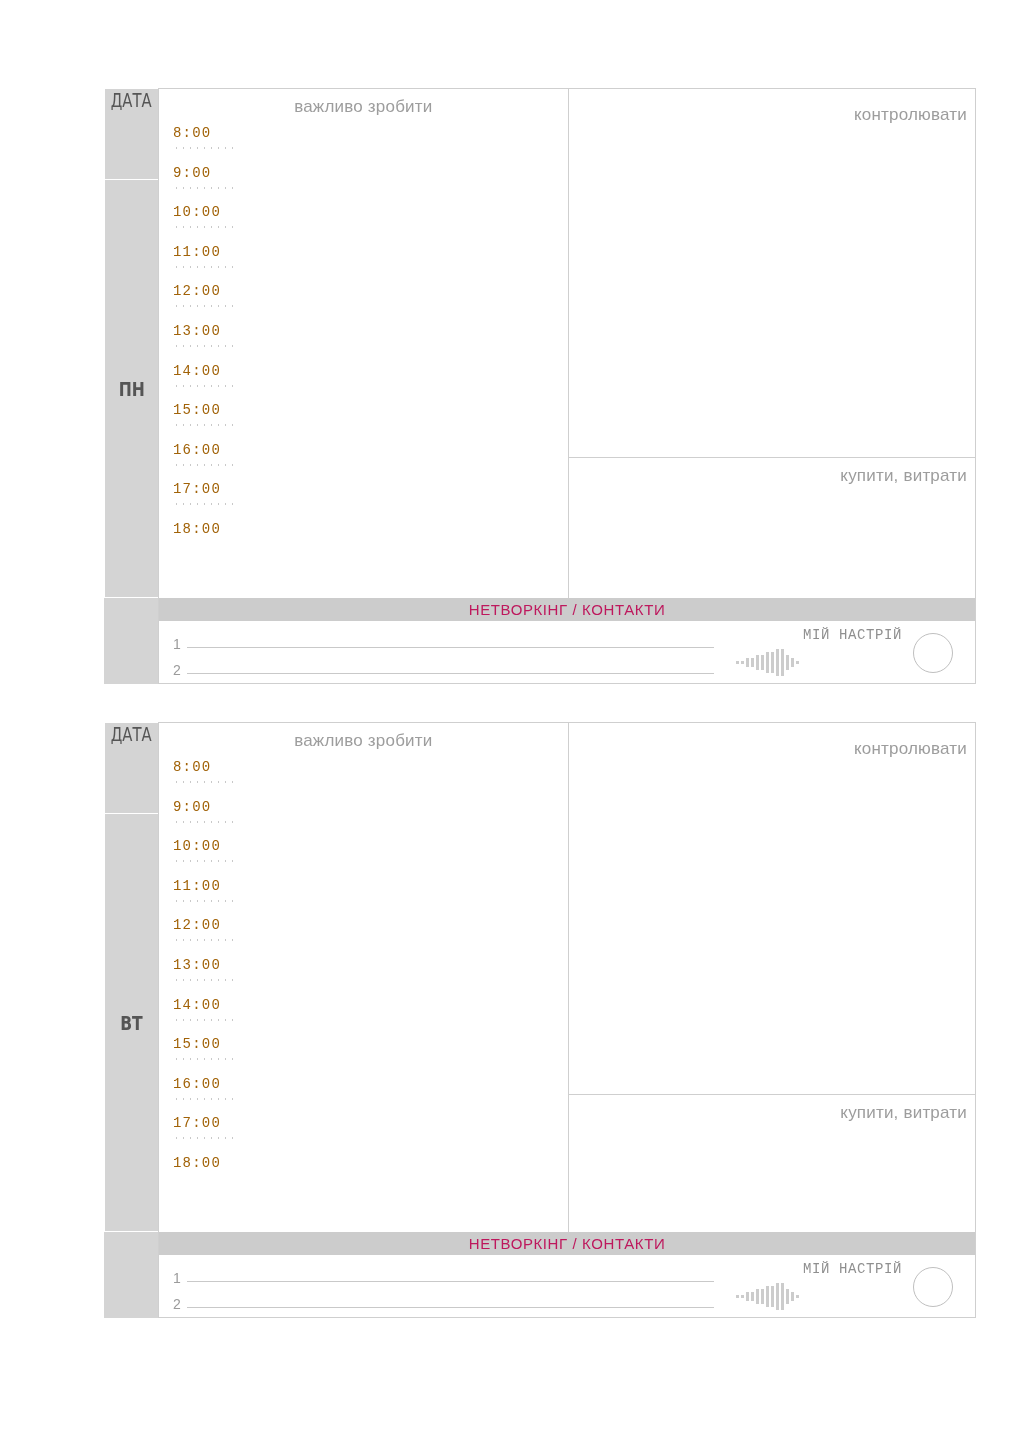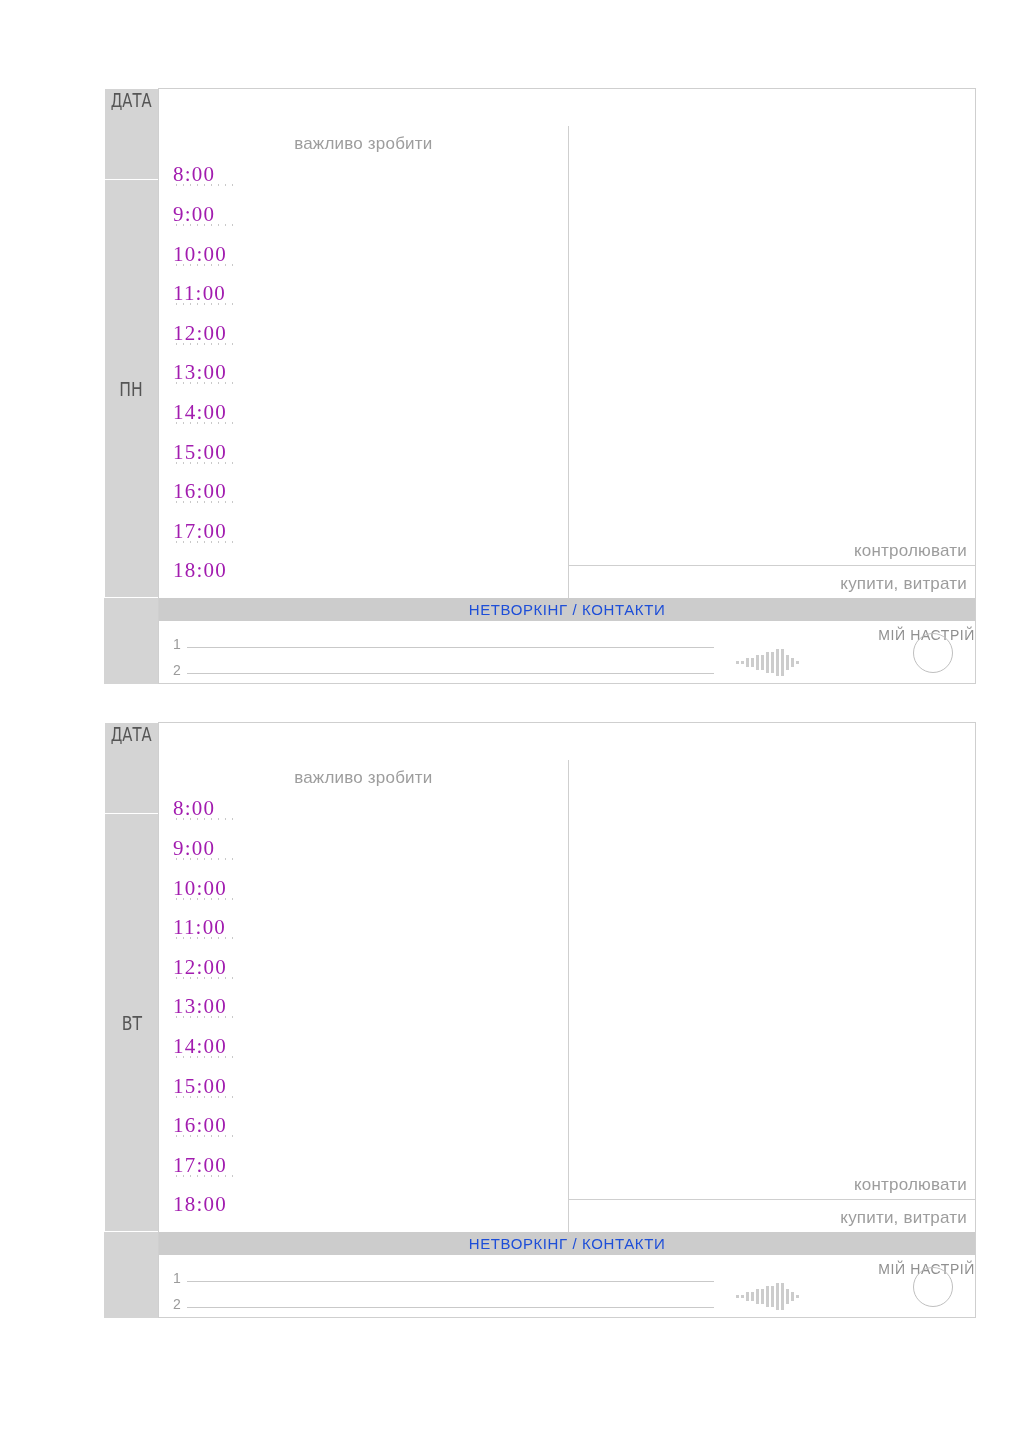--- a/index.html
+++ b/index.html
@@ -62,20 +62,21 @@
   .sb-day {
     flex: 1;
     border: 1px solid #ffffff;
     border-right: none;
     border-top: none;
     box-sizing: border-box;
     display: flex;
     align-items: center;
     justify-content: center;
     background: #d4d4d4;
+    font-weight: bold;
   }
   .sb-day span {
     font-family: "DejaVu Sans", sans-serif;
     font-size: 20px;
     color: #555555;
     transform: scaleX(0.78);
   }
   .sb-foot {
     height: 86px;
     background: #d4d4d4;
@@ -88,21 +89,20 @@
     flex-direction: column;
     box-sizing: border-box;
   }
 
   .upper {
     display: flex;
     flex: 1;
     border: 1px solid #cfcfcf;
     border-bottom: none;
     box-sizing: border-box;
-    align-items: flex-end;
   }
 
   
   .todo-col {
     flex: 0 0 50.2%;
     display: flex;
     flex-direction: column;
     border-right: 1px solid #cfcfcf;
     box-sizing: border-box;
     position: relative;
@@ -126,23 +126,23 @@
   }
   .hour-row {
     position: relative;
     height: 39.6px;
     box-sizing: border-box;
   }
   .hour-label {
     position: absolute;
     left: 14px;
     top: 0px;
-    font-size: 21px;
-    color: #a21caf;
-    font-family: Liberation Serif, serif;
+    font-size: 14px;
+    color: #a16207;
+    font-family: Liberation Mono, monospace;
     letter-spacing: 1.2px;
   }
   .dot-line {
     position: absolute;
     left: 14px;
     top: 22px;
     width: 66px;
     height: 2px;
     background-image: radial-gradient(circle, #c9c9c9 0.8px, transparent 1px);
     background-size: 7px 2px;
@@ -176,21 +176,21 @@
     background: #cccccc;
     display: flex;
     align-items: center;
     justify-content: center;
     box-sizing: border-box;
     border-left: 1px solid #cfcfcf;
     border-right: 1px solid #cfcfcf;
   }
   .net-bar span {
     font-size: 15px;
-    color: #1d4ed8;
+    color: #be185d;
     letter-spacing: 0.6px;
     font-family: "Liberation Sans", sans-serif;
   }
 
   
   .bottom {
     height: 63px;
     display: flex;
     border: 1px solid #cfcfcf;
     border-top: none;
@@ -220,23 +220,23 @@
   }
   .mood {
     flex: 1;
     position: relative;
     box-sizing: border-box;
   }
   .mood-title {
     font-size: 14px;
     color: #8f8f8f;
     letter-spacing: 0.6px;
-    text-align: right;
+    text-align: center;
     padding: 6px 0 0 8px;
-    font-family: Liberation Sans, sans-serif;
+    font-family: Liberation Mono, monospace;
   }
   .mood-cross {
     position: absolute;
     left: 12px;
     top: 26px;
     width: 96px;
     height: 34px;
   }
   .mood-circle {
     position: absolute;

